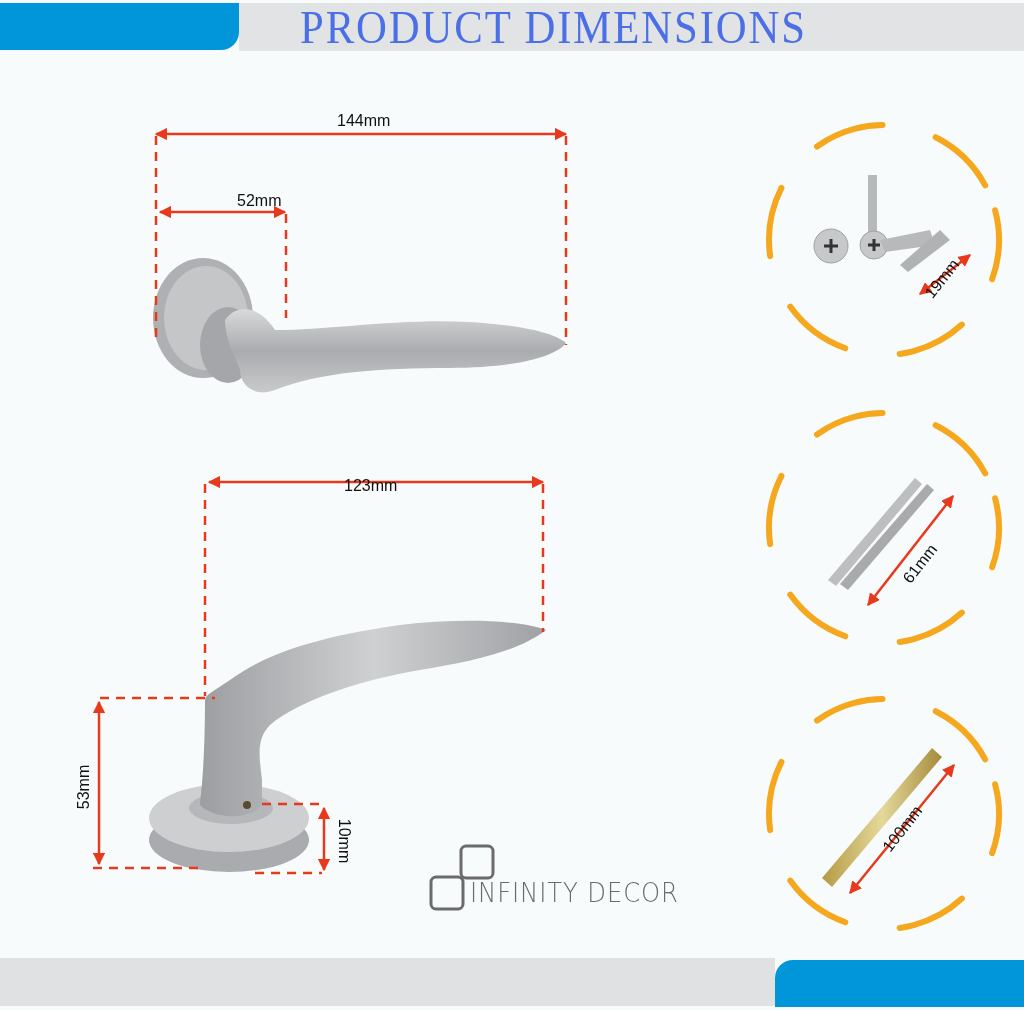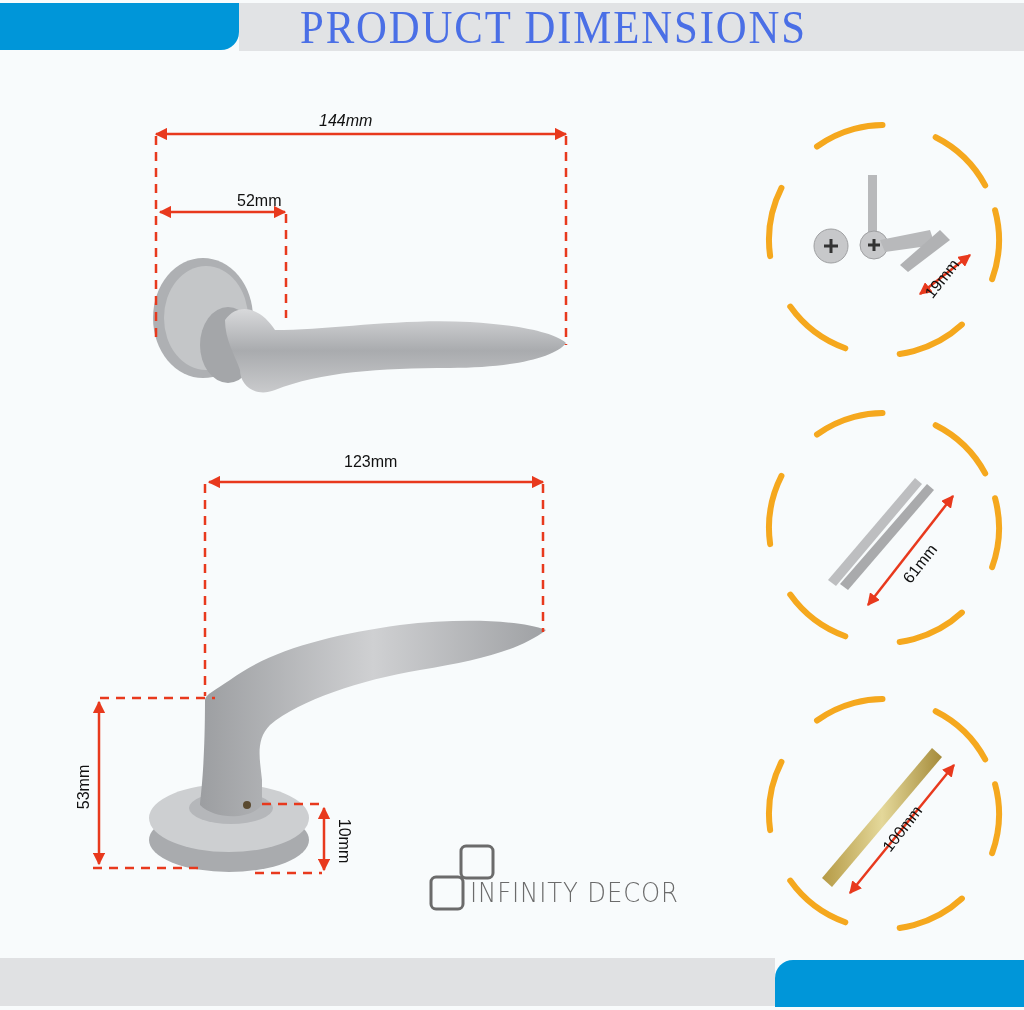--- a/index.html
+++ b/index.html
@@ -106,23 +106,23 @@
     <path d="M822,878 L932,748 L942,757 L832,887 z" fill="url(#brass)"></path>
   </g>
   <line x1="850" y1="893" x2="954" y2="765" stroke="#e8391d" stroke-width="2.5" marker-start="url(#arr)" marker-end="url(#arr)"></line>
 
   <g fill="none" stroke="#6b6b6b" stroke-width="3">
     <rect x="461" y="846" width="32" height="32" rx="5"></rect>
     <rect x="431" y="877" width="32" height="32" rx="5"></rect>
   </g>
 </svg>
 
-<div class="abs dim" style="left:319px;top:112px;font-style:italic;">144mm</div>
+<div class="abs dim" style="left:337px;top:112px;">144mm</div>
 <div class="abs dim" style="left:193px;top:192px;margin-left:44px;">52mm</div>
-<div class="abs dim" style="left:344px;top:453px;">123mm</div>
+<div class="abs dim" style="left:344px;top:477px;">123mm</div>
 <div class="abs dim rot" style="left:62px;top:778px;transform:rotate(-90deg);">53mm</div>
 <div class="abs dim rot" style="left:322px;top:832px;transform:rotate(90deg);">10mm</div>
 <div class="abs dim rot" style="left:920px;top:270px;transform:rotate(-52deg);">19mm</div>
 <div class="abs dim rot" style="left:898px;top:555px;transform:rotate(-52deg);">61mm</div>
 <div class="abs dim rot" style="left:876px;top:820px;transform:rotate(-52deg);">100mm</div>
 
 <div class="abs logo-text">INFINITY DECOR</div>
 
 <div class="abs ftr-gray"></div>
 <div class="abs ftr-blue"></div>

